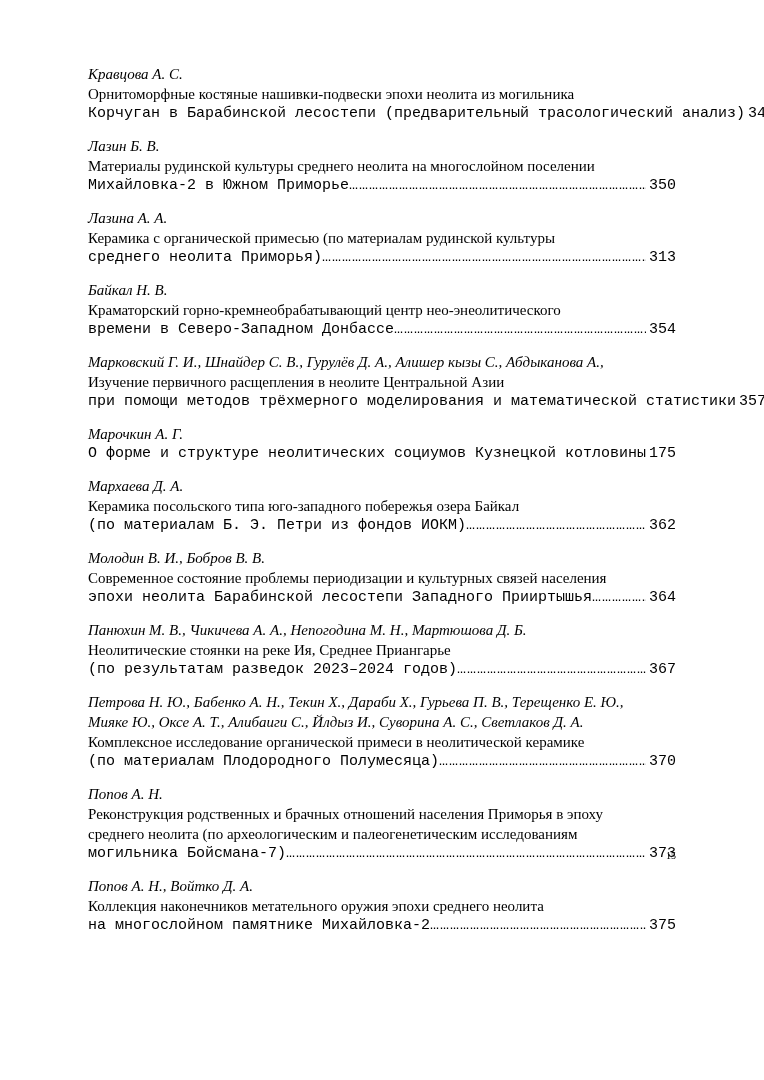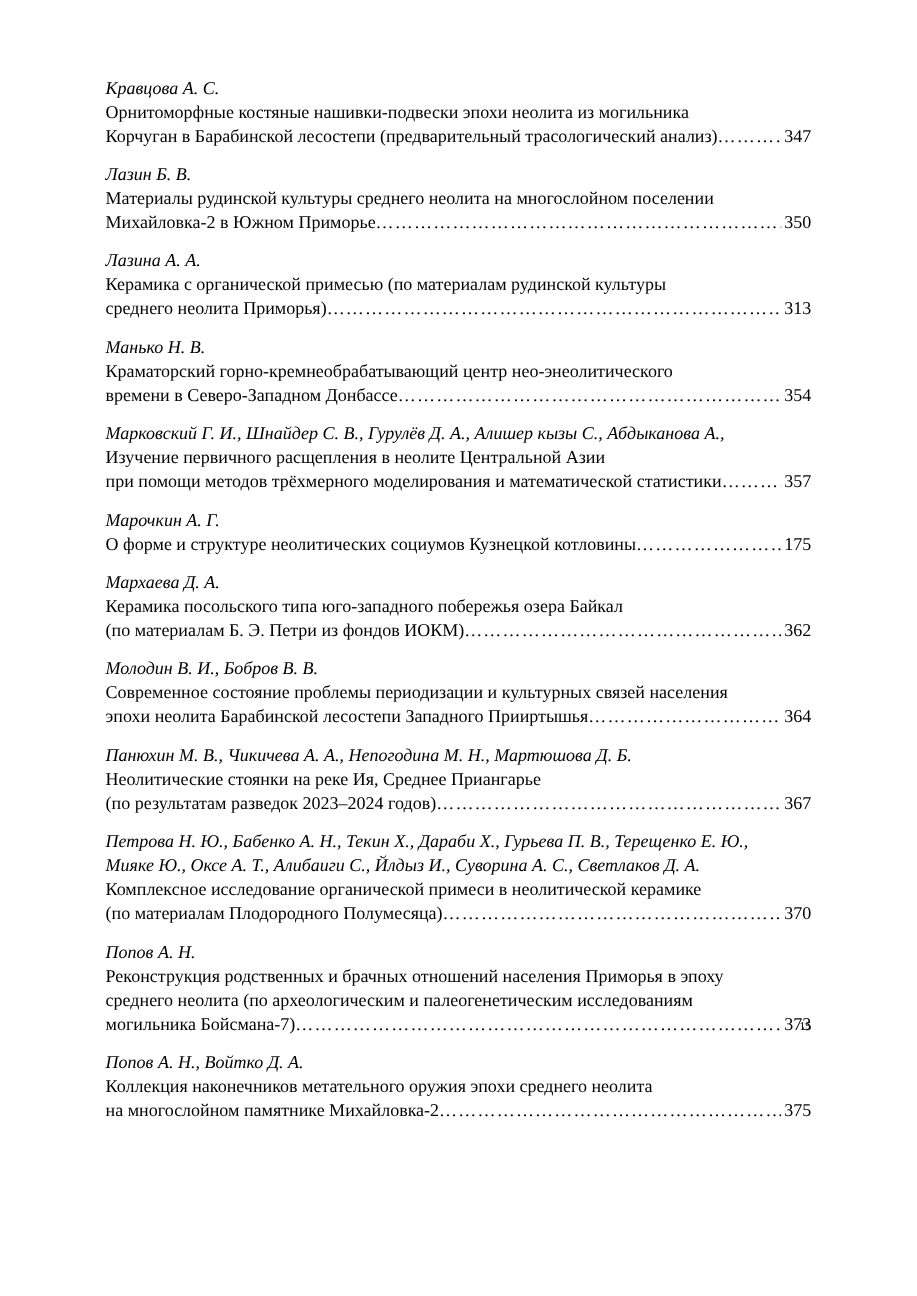--- a/index.html
+++ b/index.html
@@ -33,20 +33,21 @@
   .authors-line {
     font-style: italic;
   }
   .title-line {
     font-style: normal;
   }
   .final-line {
     display: flex;
     align-items: flex-end;
     font-style: normal;
+    font-family: Liberation Mono, monospace;
   }
   .final-text {
     white-space: nowrap;
     flex: 0 0 auto;
   }
   .leader {
     flex: 1 1 auto;
     overflow: hidden;
     white-space: nowrap;
     letter-spacing: 1px;
@@ -90,21 +91,21 @@
       <div class="entry">
         <div class="authors-line">Лазина А. А.</div>
         <div class="title-line">Керамика с органической примесью (по материалам рудинской культуры</div>
         <div class="final-line">
           <span class="final-text">среднего неолита Приморья)</span>
           <span class="leader">………………………………………………………………………………………………………………………………………………………………………………………………</span>
           <span class="pagenum">313</span>
         </div>
       </div>
       <div class="entry">
-        <div class="authors-line">Манько Н. В.</div>
+        <div class="authors-line">Байкал Н. В.</div>
         <div class="title-line">Краматорский горно-кремнеобрабатывающий центр нео-энеолитического</div>
         <div class="final-line">
           <span class="final-text">времени в Северо-Западном Донбассе</span>
           <span class="leader">………………………………………………………………………………………………………………………………………………………………………………………………</span>
           <span class="pagenum">354</span>
         </div>
       </div>
       <div class="entry">
         <div class="authors-line">Марковский Г. И., Шнайдер С. В., Гурулёв Д. А., Алишер кызы С., Абдыканова А.,</div>
         <div class="title-line">Изучение первичного расщепления в неолите Центральной Азии</div>

